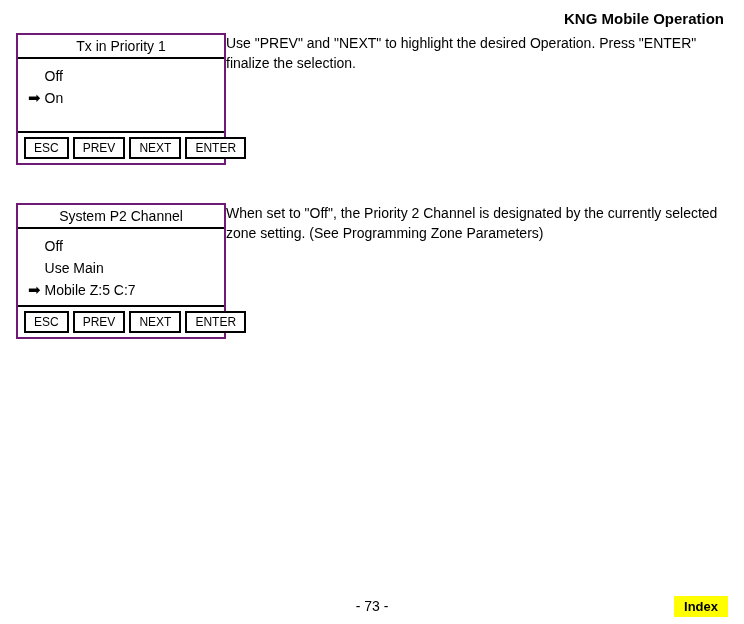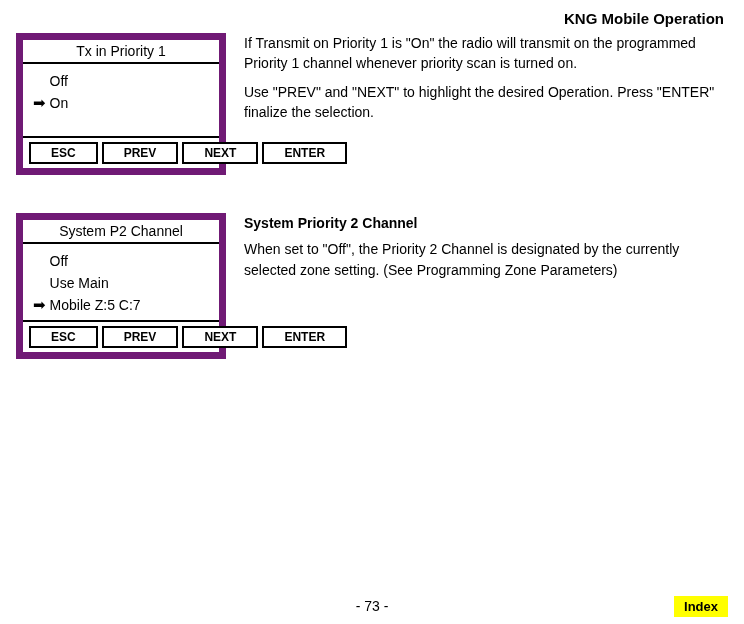--- a/index.html
+++ b/index.html
@@ -30,22 +30,21 @@
     .section {
       display: flex;
       flex-direction: row;
       margin-bottom: 18px;
       padding: 0 6px;
     }
 
     .panel {
       width: 210px;
       min-width: 210px;
-      border: 7px solid #701a75;
-      margin-right: 18px;
+      border: 2px solid #701a75;
       font-size: 14px;
     }
 
     .panel-title {
       text-align: center;
       border-bottom: 2px solid #000;
       padding: 3px 6px;
       font-size: 14px;
     }
 
@@ -73,23 +72,23 @@
 
     .panel-buttons {
       display: flex;
       border-top: 2px solid #000;
       padding: 4px 6px;
       gap: 4px;
     }
 
     .panel-btn {
       border: 2px solid #000;
-      padding: 2px 20px;
+      padding: 2px 8px;
       font-size: 12px;
-      font-weight: bold;
+      font-weight: normal;
       background: #fff;
       cursor: pointer;
     }
 
     .description {
       flex: 1;
       font-size: 14px;
       line-height: 1.45;
     }
 
@@ -156,21 +155,20 @@
         <div style="height:18px;"></div>
       </div>
       <div class="panel-buttons">
         <button class="panel-btn">ESC</button>
         <button class="panel-btn">PREV</button>
         <button class="panel-btn">NEXT</button>
         <button class="panel-btn">ENTER</button>
       </div>
     </div>
     <div class="description">
-      <p>If Transmit on Priority 1 is "On" the radio will transmit on the programmed Priority 1 channel whenever priority scan is turned on.</p>
       <p>Use "PREV" and "NEXT" to highlight the desired Operation. Press "ENTER" finalize the selection.</p>
     </div>
   </div>
 
   <div class="section-gap"></div>
 
   <div class="section">
     <div class="panel">
       <div class="panel-title">System P2 Channel</div>
       <div class="panel-body">
@@ -188,21 +186,20 @@
         </div>
       </div>
       <div class="panel-buttons">
         <button class="panel-btn">ESC</button>
         <button class="panel-btn">PREV</button>
         <button class="panel-btn">NEXT</button>
         <button class="panel-btn">ENTER</button>
       </div>
     </div>
     <div class="description">
-      <div class="description-title">System Priority 2 Channel</div>
       <p>When set to "Off", the Priority 2 Channel is designated by the currently selected zone setting. (See Programming Zone Parameters)</p>
     </div>
   </div>
 
 </div>
 
 <div class="page-footer">
   <span class="page-number">- 73 -</span>
   <button class="index-btn">Index</button>
 </div>

